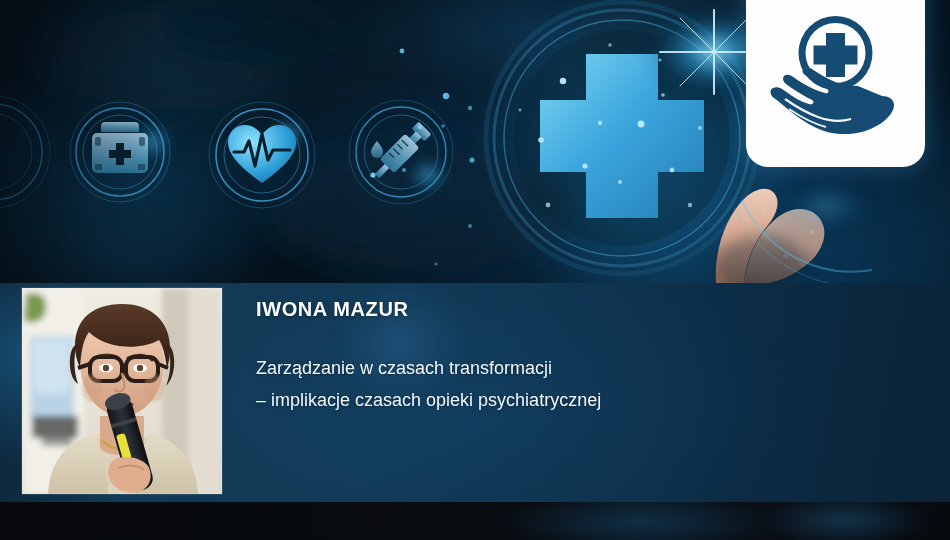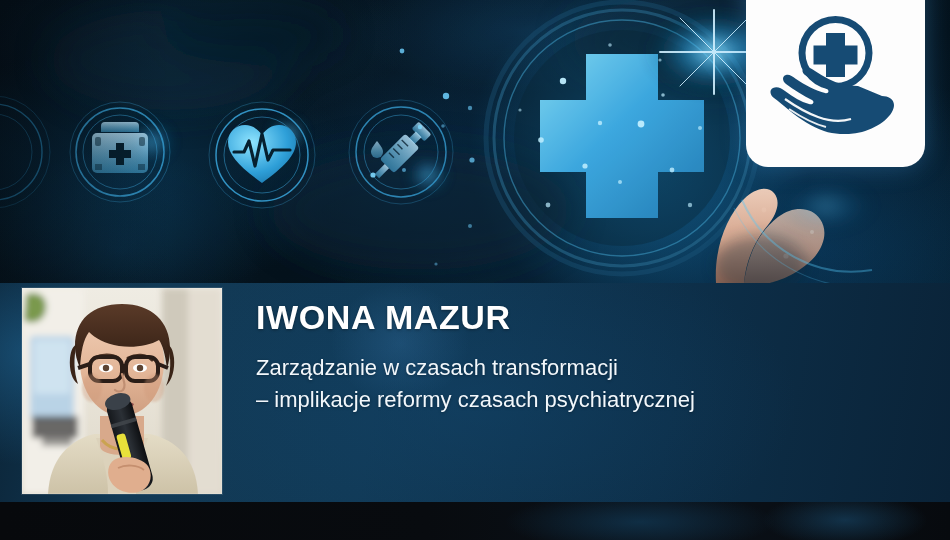--- a/index.html
+++ b/index.html
@@ -51,24 +51,24 @@
       linear-gradient(90deg,#07090c 0%,#080b0f 45%,#0a1119 70%,#070a0e 100%);}
 
   
   .portrait{position:absolute;left:22px;top:288px;width:200px;height:206px;
             overflow:hidden;background:#cfcabc;
             box-shadow:0 0 0 1px rgba(255,255,255,.10);}
   .portrait svg{display:block;}
 
   
   .speaker-name{position:absolute;left:256px;top:298px;
-    font-size:34px;font-weight:bold;color:#ffffff;letter-spacing:.6px;
+    font-size:20px;font-weight:bold;color:#ffffff;letter-spacing:.6px;
     text-shadow:0 1px 3px rgba(0,0,0,.35);}
   .talk-title{position:absolute;left:256px;top:352px;width:670px;
-    font-size:22px;font-weight:normal;color:#f2f7fb;line-height:32px;
+    font-size:18px;font-weight:normal;color:#f2f7fb;line-height:32px;
     text-shadow:0 1px 3px rgba(0,0,0,.30);}
   .talk-title .ln{display:block;white-space:nowrap;}
 </style>
 </head>
 <body>
 
 <div class="stage">
 
   <div class="hero">
     <div class="hero-noise"></div>
@@ -367,18 +367,18 @@
       <path d="M96 180 c8 -4 20 -3 26 2" fill="none" stroke="#c58f6f" stroke-width="1.8"></path>
 
       <rect x="0" y="0" width="200" height="206" fill="none" stroke="rgba(255,255,255,.25)" stroke-width="1"></rect>
     </svg>
   </div>
 
   <div class="speaker-name">IWONA MAZUR</div>
 
   <div class="talk-title">
     <span class="ln">Zarządzanie w czasach transformacji</span>
-    <span class="ln">– implikacje reformy czasach psychiatrycznej</span>
+    <span class="ln">– implikacje czasach opieki psychiatrycznej</span>
   </div>
 
   <div class="footer"></div>
 
 </div>
 
 </body></html>

